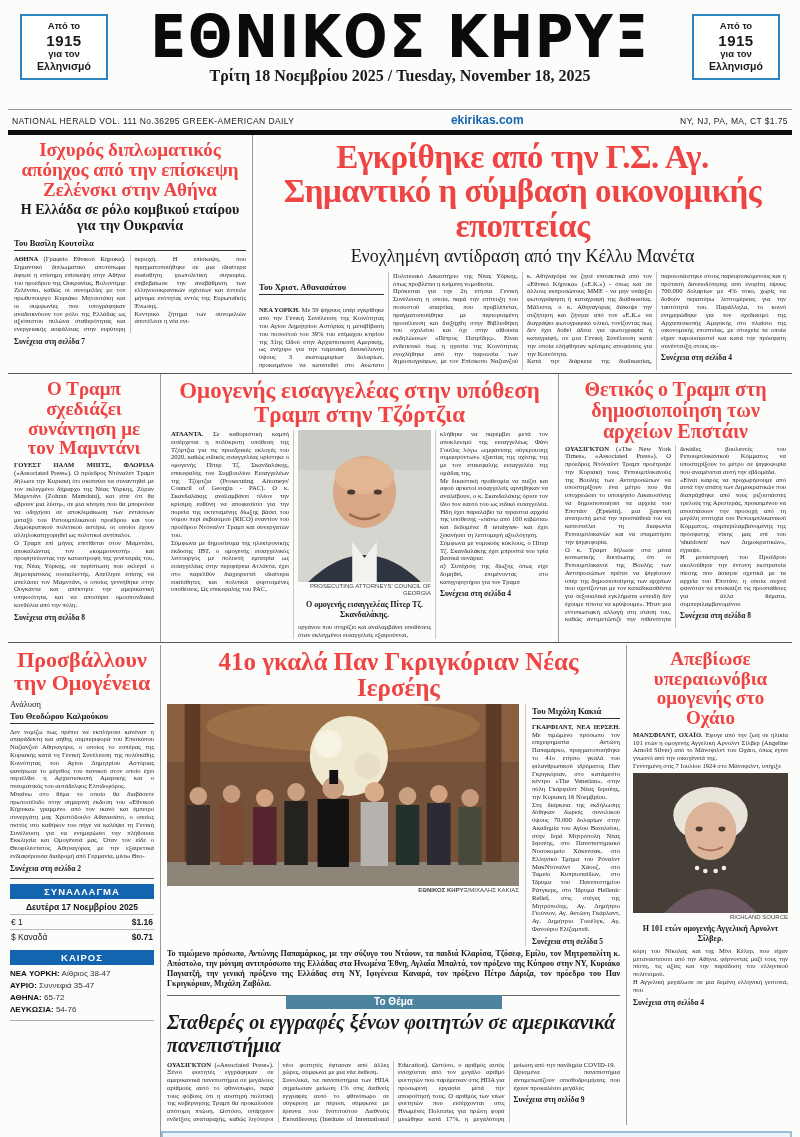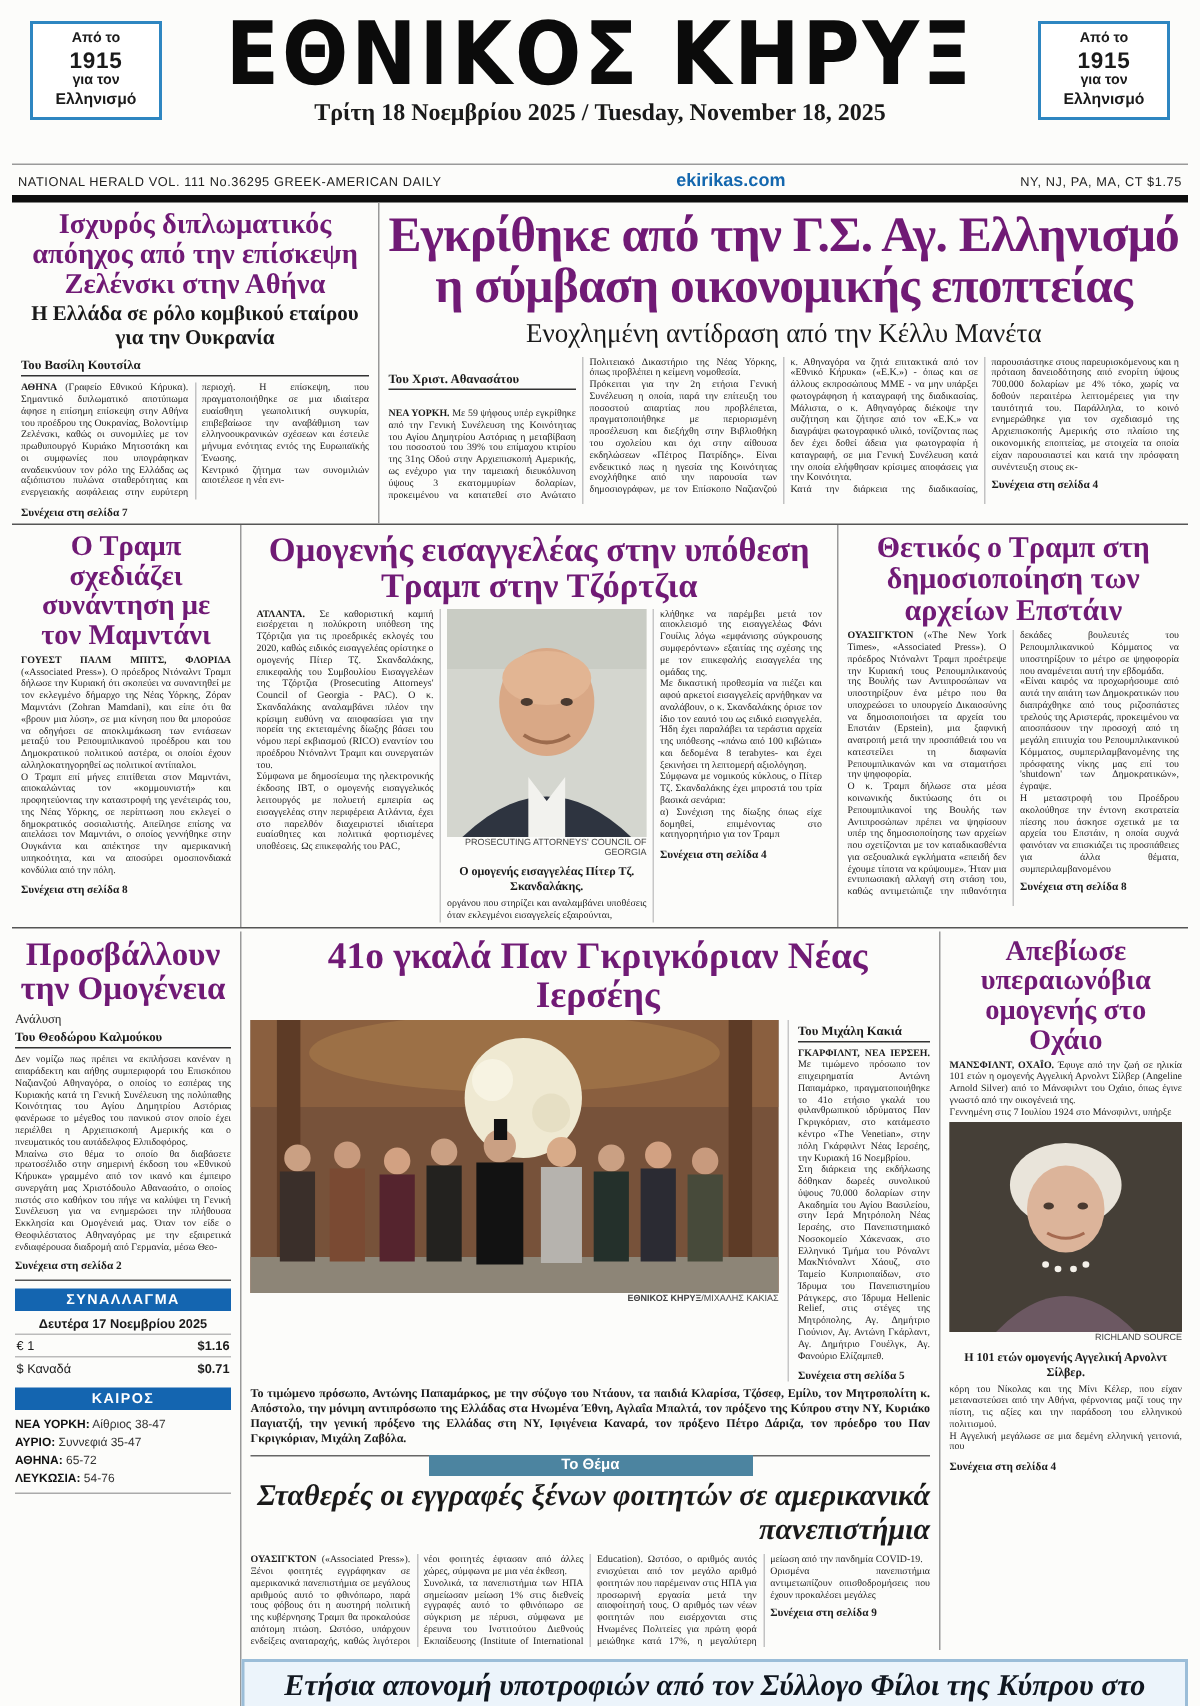--- a/index.html
+++ b/index.html
@@ -32,21 +32,21 @@
     font-family:"Liberation Sans", sans-serif; font-size:8.5px; letter-spacing:.4px; color:#222;
   }
   .site { color:#1467ae; font-weight:bold; font-size:12px; letter-spacing:0; }
   .price { font-weight:normal; }
   .thick-rule { height:5px; background:#0d0d0d; margin-top:1px; }
 
   
   .row { display:flex; align-items:stretch; }
   .cell { box-sizing:border-box; padding:3px 6px; }
   .cell + .cell { border-left:1px solid #999; }
-  .hl { font-weight:bold; text-align:center; line-height:1.04; margin:2px 0 3px; color:#701a75; }
+  .hl { font-weight:bold; text-align:center; line-height:1.04; margin:2px 0 3px; color:#ef4444; }
   .hl-main{ font-size:33px; letter-spacing:-.5px; }
   .hl-zel{ font-size:19px; }
   .hl-mam{ font-size:19px; }
   .hl-pros{ font-size:23px; }
   .hl-eps{ font-size:20px; }
   .hl-kal{ font-size:22px; }
   .hl-gala{ font-size:25px;margin-left:10px; }
   .hl-obit{ font-size:19px; }
   .sub-main{ font-size:18px; text-align:center; margin:1px 0 5px; }
   .sub-zel{ font-size:14px; font-weight:bold; text-align:center; margin:1px 0 4px; }
@@ -91,21 +91,21 @@
   .gala-photo-wrap { width:352px; }
   .gala-side { flex:1; box-sizing:border-box; border-left:1px solid #c7c7c7; margin-left:6px; padding-left:6px; }
 
   
   .thema { border-top:1px solid #666; margin-top:6px; padding-top:0; }
   .thema-bar {
     width:216px; margin:-1px auto 2px; background:#4c84a0; color:#fff;
     font-family:"Liberation Sans", sans-serif; font-weight:bold; font-size:10px;
     text-align:center; padding:1px 0 2px;
   }
-  .hl-thema { font-size:20px; font-style:italic; text-align:right; font-weight:bold; margin:0 0 4px; }
+  .hl-thema { font-size:20px; font-style:italic; text-align:left; font-weight:bold; margin:0 0 4px; }
 
   
   .box-head {
     background:#1465b0; color:#fff; font-family:"Liberation Sans", sans-serif;
     font-weight:bold; font-size:9.5px; text-align:center; letter-spacing:1px; padding:2px 0;
   }
   .box-date { font-weight:bold; font-size:8.5px; text-align:center; margin:3px 0 2px; font-family:"Liberation Sans", sans-serif; }
   .kv { display:flex; justify-content:space-between; font-family:"Liberation Sans", sans-serif; font-size:8.5px; padding:2px 1px; border-top:1px solid #bbb; }
   .kv .v { font-weight:bold; }
   .wline { font-family:"Liberation Sans", sans-serif; font-size:8px; padding:1.5px 0; color:#333; }
@@ -157,21 +157,21 @@
   <div class="row" style="border-bottom:1px solid #555;">
     <div class="cell" style="width:244px;">
       <h2 class="hl hl-zel">Ισχυρός διπλωματικός απόηχος από την επίσκεψη Ζελένσκι στην Αθήνα</h2>
       <div class="sub-zel">Η Ελλάδα σε ρόλο κομβικού εταίρου για την Ουκρανία</div>
       <div class="byline">Του Βασίλη Κουτσίλα</div>
       <div class="body-text cols-2"><span class="lead">ΑΘΗΝΑ</span><span> (Γραφείο Εθνικού Κήρυκα). Σημαντικό διπλωματικό αποτύπωμα άφησε η επίσημη επίσκεψη στην Αθήνα του προέδρου της Ουκρανίας, Βολοντίμιρ Ζελένσκι, καθώς οι συνομιλίες με τον πρωθυπουργό Κυριάκο Μητσοτάκη και οι συμφωνίες που υπογράφηκαν αναδεικνύουν τον ρόλο της Ελλάδας ως αξιόπιστου πυλώνα σταθερότητας και ενεργειακής ασφάλειας στην ευρύτερη περιοχή. Η επίσκεψη, που πραγματοποιήθηκε σε μια ιδιαίτερα ευαίσθητη γεωπολιτική συγκυρία, επιβεβαίωσε την αναβάθμιση των ελληνοουκρανικών σχέσεων και έστειλε μήνυμα ενότητας εντός της Ευρωπαϊκής Ένωσης.
 Κεντρικό ζήτημα των συνομιλιών αποτέλεσε η νέα ενι-</span></div>
       <div class="continued">Συνέχεια στη σελίδα 7</div>
     </div>
     <div class="cell" style="flex:1;">
-      <h1 class="hl hl-main">Εγκρίθηκε από την Γ.Σ. Αγ. Ελληνισμό η σύμβαση οικονομικής εποπτείας</h1>
+      <h1 class="hl hl-main">Εγκρίθηκε από την Γ.Σ. Αγ. Σημαντικό η σύμβαση οικονομικής εποπτείας</h1>
       <div class="sub-main">Ενοχλημένη αντίδραση από την Κέλλυ Μανέτα</div>
       <div class="body-text cols-4">
         <div class="byline">Του Χριστ. Αθανασάτου</div>
         <span class="lead">ΝΕΑ ΥΟΡΚΗ.</span><span> Με 59 ψήφους υπέρ εγκρίθηκε από την Γενική Συνέλευση της Κοινότητας του Αγίου Δημητρίου Αστόριας η μεταβίβαση του ποσοστού του 39% του επίμαχου κτιρίου της 31ης Οδού στην Αρχιεπισκοπή Αμερικής, ως ενέχυρο για την ταμειακή διευκόλυνση ύψους 3 εκατομμυρίων δολαρίων, προκειμένου να κατατεθεί στο Ανώτατο Πολιτειακό Δικαστήριο της Νέας Υόρκης, όπως προβλέπει η κείμενη νομοθεσία.
 Πρόκειται για την 2η ετήσια Γενική Συνέλευση η οποία, παρά την επίτευξη του ποσοστού απαρτίας που προβλέπεται, πραγματοποιήθηκε με περιορισμένη προσέλευση και διεξήχθη στην Βιβλιοθήκη του σχολείου και όχι στην αίθουσα εκδηλώσεων «Πέτρος Πατρίδης». Είναι ενδεικτικό πως η ηγεσία της Κοινότητας ενοχλήθηκε από την παρουσία των δημοσιογράφων, με τον Επίσκοπο Ναζιανζού κ. Αθηναγόρα να ζητά επιτακτικά από τον «Εθνικό Κήρυκα» («Ε.Κ.») - όπως και σε άλλους εκπροσώπους ΜΜΕ - να μην υπάρξει φωτογράφηση ή καταγραφή της διαδικασίας. Μάλιστα, ο κ. Αθηναγόρας διέκοψε την συζήτηση και ζήτησε από τον «Ε.Κ.» να διαγράψει φωτογραφικό υλικό, τονίζοντας πως δεν έχει δοθεί άδεια για φωτογραφία ή καταγραφή, σε μια Γενική Συνέλευση κατά την οποία ελήφθησαν κρίσιμες αποφάσεις για την Κοινότητα.
 Κατά την διάρκεια της διαδικασίας, παρουσιάστηκε στους παρευρισκόμενους και η πρόταση δανειοδότησης από ενορίτη ύψους 700.000 δολαρίων με 4% τόκο, χωρίς να δοθούν περαιτέρω λεπτομέρειες για την ταυτότητά του. Παράλληλα, το κοινό ενημερώθηκε για τον σχεδιασμό της Αρχιεπισκοπής Αμερικής στο πλαίσιο της οικονομικής εποπτείας, με στοιχεία τα οποία είχαν παρουσιαστεί και κατά την πρόσφατη συνέντευξη στους εκ-</span>
         <div class="continued">Συνέχεια στη σελίδα 4</div>
       </div>
     </div>
   </div>

